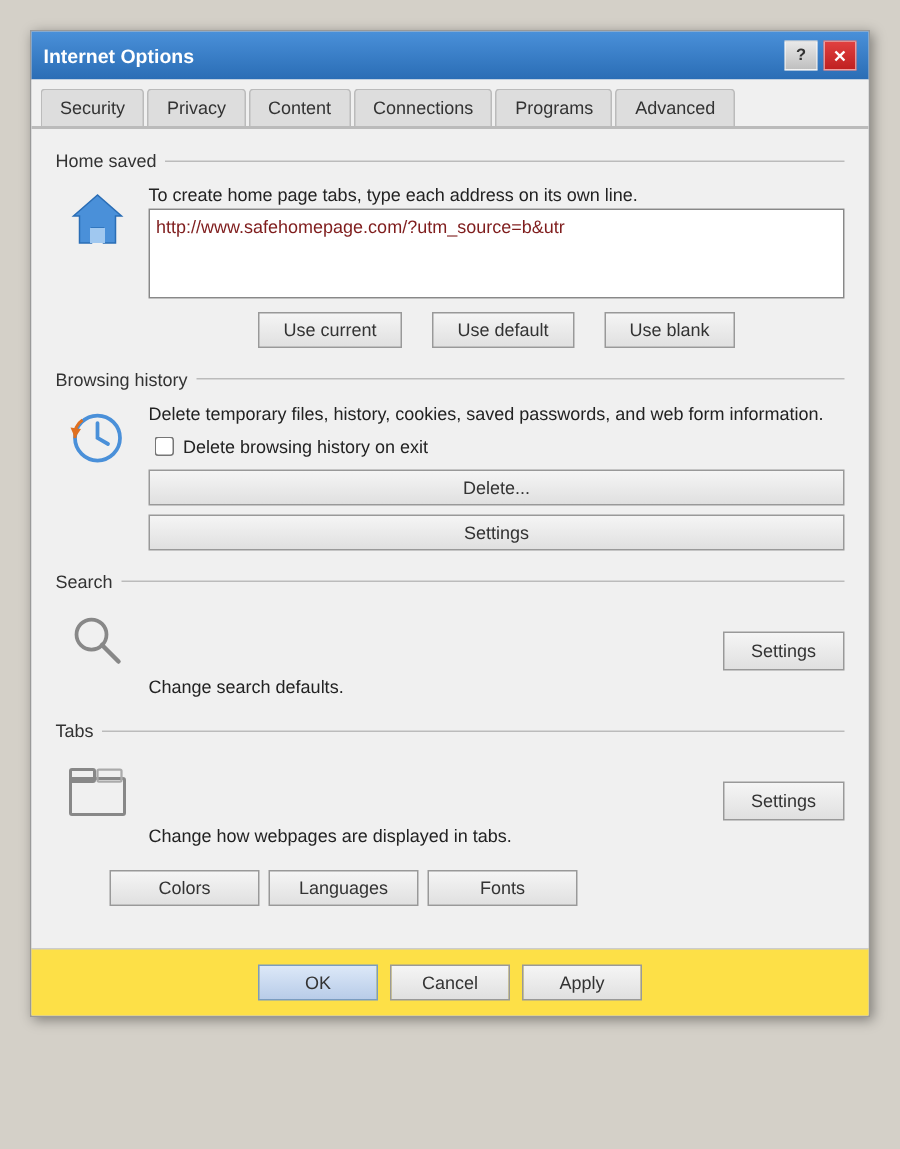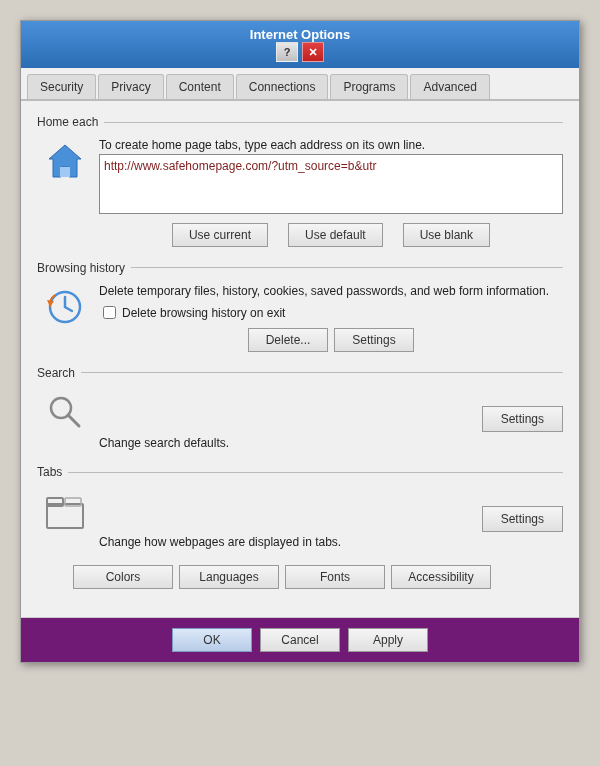--- a/index.html
+++ b/index.html
@@ -21,21 +21,20 @@
     .title-bar {
       background: linear-gradient(to bottom, #4a90d9 0%, #2a6db5 100%);
       color: white;
       padding: 6px 8px;
       display: flex;
       align-items: center;
       justify-content: space-between;
       font-size: 13px;
       font-weight: bold;
       user-select: none;
-      flex-direction: column;
     }
     .title-bar-buttons {
       display: flex;
       gap: 4px;
     }
     .title-btn {
       width: 22px;
       height: 20px;
       font-size: 11px;
       cursor: pointer;
@@ -170,41 +169,42 @@
       border: 1px solid #999;
       cursor: pointer;
       font-size: 12px;
       align-self: center;
       color: #333;
       white-space: nowrap;
     }
     .delete-settings-row {
       display: flex;
       gap: 6px;
-      justify-content: center;
+      justify-content: flex-start;
       margin-top: 4px;
+      flex-direction: column;
     }
     .appearance-buttons {
       display: flex;
       gap: 6px;
       margin-top: 4px;
       flex-wrap: wrap;
       margin-left: 36px;
     }
     .appearance-buttons .win-btn {
       min-width: 100px;
       text-align: center;
     }
     .footer {
       padding: 10px 16px;
       display: flex;
       justify-content: center;
       gap: 8px;
       border-top: 1px solid #ccc;
-      background: #701a75;
+      background: #fde047;
     }
     .footer .win-btn { min-width: 80px; }
 
     
     .textarea-wrap {
       position: relative;
       width: 100%;
     }
   </style>
 </head>
@@ -226,21 +226,21 @@
     <div class="tab">Content</div>
     <div class="tab">Connections</div>
     <div class="tab">Programs</div>
     <div class="tab">Advanced</div>
   </div>
 
   <div class="content">
 
     <div class="section">
       <div class="section-header">
-        <span class="section-title">Home each</span>
+        <span class="section-title">Home saved</span>
         <div class="section-line"></div>
       </div>
       <div class="section-body">
         <div class="section-icon">
           <svg width="40" height="40" viewBox="0 0 40 40">
             <polygon points="20,4 4,18 8,18 8,36 16,36 16,26 24,26 24,36 32,36 32,18 36,18" fill="#4a90d9" stroke="#2a6db5" stroke-width="1"></polygon>
             <rect x="15" y="26" width="10" height="10" fill="#a0c8f0"></rect>
           </svg>
         </div>
         <div style="flex:1">
@@ -318,21 +318,20 @@
         <div class="section-text">Change how webpages are displayed in tabs.</div>
         <button class="settings-btn">Settings</button>
       </div>
     </div>
 
     <div class="section">
       <div class="appearance-buttons">
         <button class="win-btn">Colors</button>
         <button class="win-btn">Languages</button>
         <button class="win-btn">Fonts</button>
-        <button class="win-btn">Accessibility</button>
       </div>
     </div>
 
   </div>
 
   <div class="footer">
     <button class="win-btn default-btn">OK</button>
     <button class="win-btn">Cancel</button>
     <button class="win-btn">Apply</button>
   </div>

